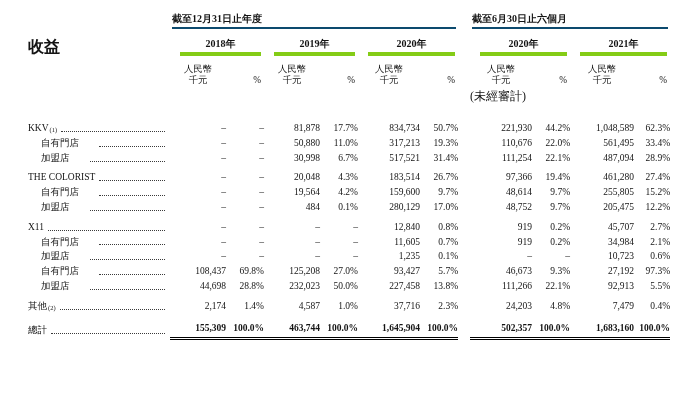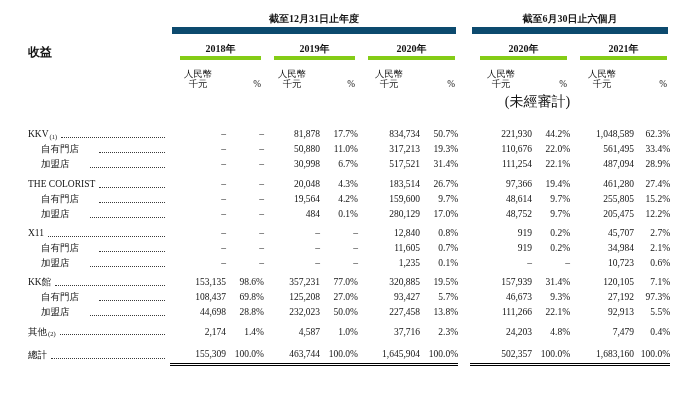--- a/index.html
+++ b/index.html
@@ -8,45 +8,45 @@
     width:700px; height:415px; overflow:hidden;
     font-family:"Liberation Serif","DejaVu Serif",serif;
     color:#141414; font-size:9.5px; line-height:1.15;
   }
   .page { padding:10px 30px 8px 28px; }
   table { border-collapse:collapse; table-layout:fixed; width:642px; }
   td { vertical-align:bottom; padding:2.5px 0 1.5px; }
   .num { text-align:right; white-space:nowrap; }
   
   .grouphead-inner {
-    font-weight:bold; font-size:10px; text-align:center;
-    border-bottom:7px solid #0c4a6e; padding-bottom:3px; margin:0 2px;
+    font-weight:bold; font-size:10px; 
+    border-bottom:2px solid #0c4a6e; padding-bottom:3px; margin:0 2px;
     white-space:nowrap;
   }
   .yearrow td { padding-top:7px; }
   .yearhead-inner {
     font-weight:bold; font-size:10px; text-align:center;
     border-bottom:4px solid #84cc16; padding-bottom:2px; margin:0 3px 0 10px;
     white-space:nowrap;
   }
-  .leftheader { font-weight:bold; font-size:12px; vertical-align:bottom; }
+  .leftheader { font-weight:bold; font-size:16px; vertical-align:bottom; }
   .unitsrow td { padding-top:7px; }
   .unit-lines { text-align:center; font-size:9.3px; white-space:nowrap; }
   .pct-unit { text-align:right; padding-right:3px; font-size:9.3px; }
   .unauditedrow td { padding-top:3px; padding-bottom:12px; }
-  .unaudited { text-align:right; font-size:14px; white-space:nowrap; }
+  .unaudited { text-align:left; font-size:12px; white-space:nowrap; }
   
   .lbl { padding-right:4px; }
   .lblwrap { display:flex; align-items:flex-end; white-space:nowrap; }
   .lblwrap sup { font-size:6.5px; vertical-align:super; line-height:1; margin-left:1px; }
   .leader { flex:1; border-bottom:1px dotted #3a3a3a; margin:0 1px 2px 4px; min-width:8px; }
   tr.indent .lblwrap { padding-left:13px;gap:16px; }
   tr.group-start td { padding-top:7px; }
   tr.total td { padding-top:10px; padding-bottom:3px; }
-  tr.total td.num { border-bottom:3px double #000; }
+  tr.total td.num { border-bottom:3px double #000;font-weight:bold; }
   .spacercol { padding:0; }
 </style>
 </head>
 <body>
 
 <div class="page">
   <table>
     <colgroup>
       <col style="width:142px">
       <col style="width:56px">
@@ -303,39 +303,20 @@
           <td class="num">–</td>
           <td class="num">–</td>
           <td class="num">1,235</td>
           <td class="num">0.1%</td>
           <td class="spacercol"></td>
           <td class="num">–</td>
           <td class="num">–</td>
           <td class="num">10,723</td>
           <td class="num">0.6%</td>
         </tr>
-        <tr class="group-start">
-          <td class="lbl">
-            <div class="lblwrap">
-              <span>KK館</span>
-              <span class="leader"></span>
-            </div>
-          </td>
-          <td class="num">153,135</td>
-          <td class="num">98.6%</td>
-          <td class="num">357,231</td>
-          <td class="num">77.0%</td>
-          <td class="num">320,885</td>
-          <td class="num">19.5%</td>
-          <td class="spacercol"></td>
-          <td class="num">157,939</td>
-          <td class="num">31.4%</td>
-          <td class="num">120,105</td>
-          <td class="num">7.1%</td>
-        </tr>
         <tr class="indent">
           <td class="lbl">
             <div class="lblwrap">
               <span>自有門店</span>
               <span class="leader"></span>
             </div>
           </td>
           <td class="num">108,437</td>
           <td class="num">69.8%</td>
           <td class="num">125,208</td>

